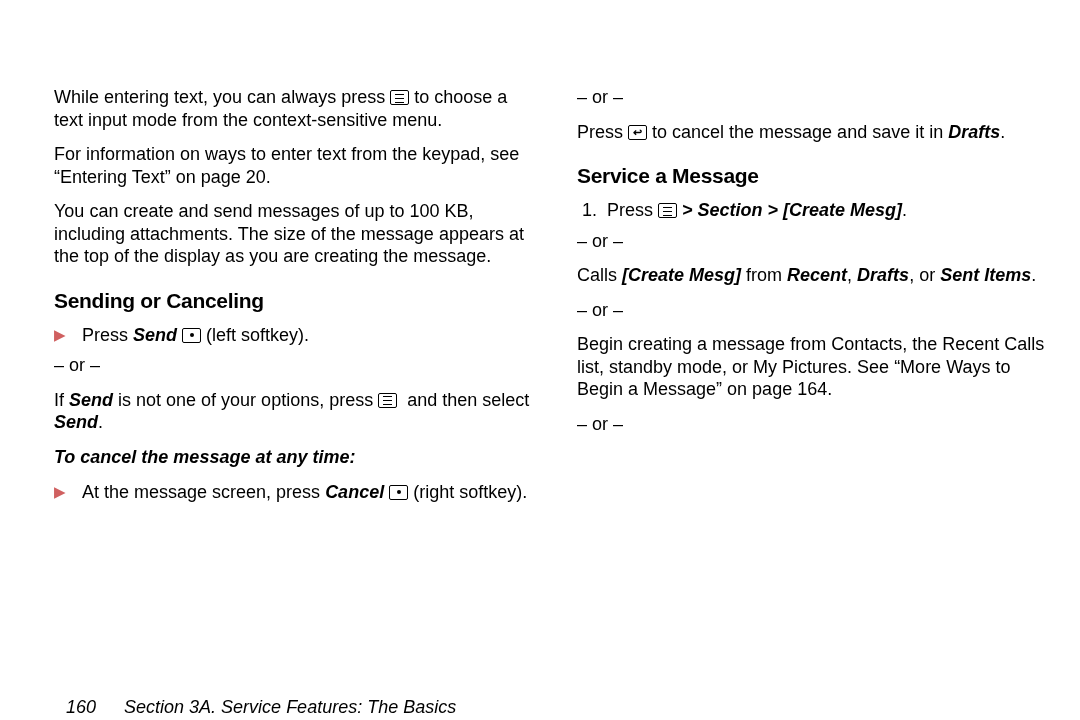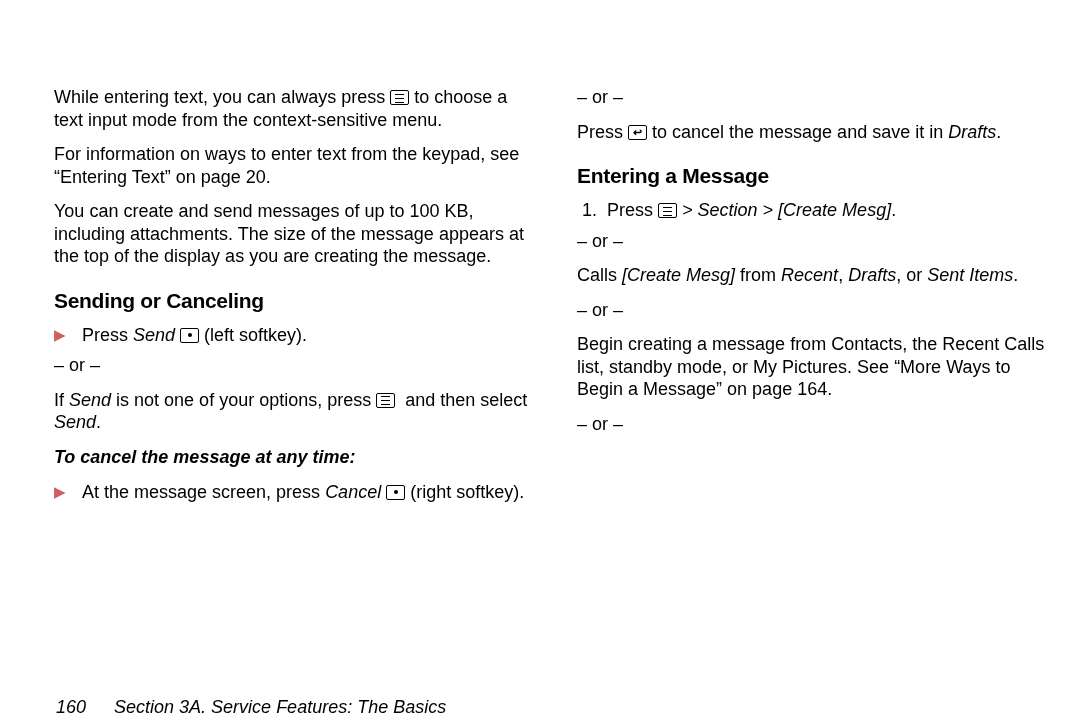--- a/index.html
+++ b/index.html
@@ -36,21 +36,21 @@
     font-weight: bold;
     margin: 20px 0 10px 0;
     letter-spacing: -0.3px;
   }
   .subhead {
     font-style: italic;
     font-weight: bold;
     margin: 10px 0 10px 0;
     line-height: 1.3;
   }
-  .bolditalic { font-weight: normal; font-style: italic; }
+  .bolditalic { font-weight: bold; font-style: italic; }
   .row {
     display: flex;
     align-items: flex-start;
     gap: 10px;
     margin-left: 0;
     margin-bottom: 8px;
   }
   .marker {
     flex: 0 0 auto;
     width: 18px;
@@ -120,21 +120,21 @@
     content: "↩";
     display: block;
     font-size: 11px;
     line-height: 13px;
     text-align: center;
     font-weight: bold;
   }
   .footer {
     position: absolute;
     bottom: 38px;
-    left: 56px;
+    left: 66px;
     font-style: italic;
     font-size: 18px;
   }
   .pagenum {
     display: inline-block;
     margin-right: 28px;
     font-style: italic;
   }
 </style>
 </head>
@@ -181,21 +181,21 @@
     </div>
 
     <div class="col">
 
       <p class="indent or">– or –</p>
 
       <p class="indent">
         <span>Press </span><span class="key-icon key-back"></span><span> to cancel the message and save it in </span><span class="bolditalic">Drafts</span><span>.</span>
       </p>
 
-      <h2 class="section">Entering a Message</h2>
+      <h2 class="section">Service a Message</h2>
 
       <div class="row">
         <span class="marker-num">1.</span>
         <div class="bullet-body">
           <span>Press </span><span class="key-icon key-menu"></span><span class="bolditalic"> &gt; </span><span class="bolditalic">Section</span><span class="bolditalic"> &gt; </span><span class="bolditalic">[Create Mesg]</span><span>.</span>
         </div>
       </div>
 
       <p class="indent or">– or –</p>
 

